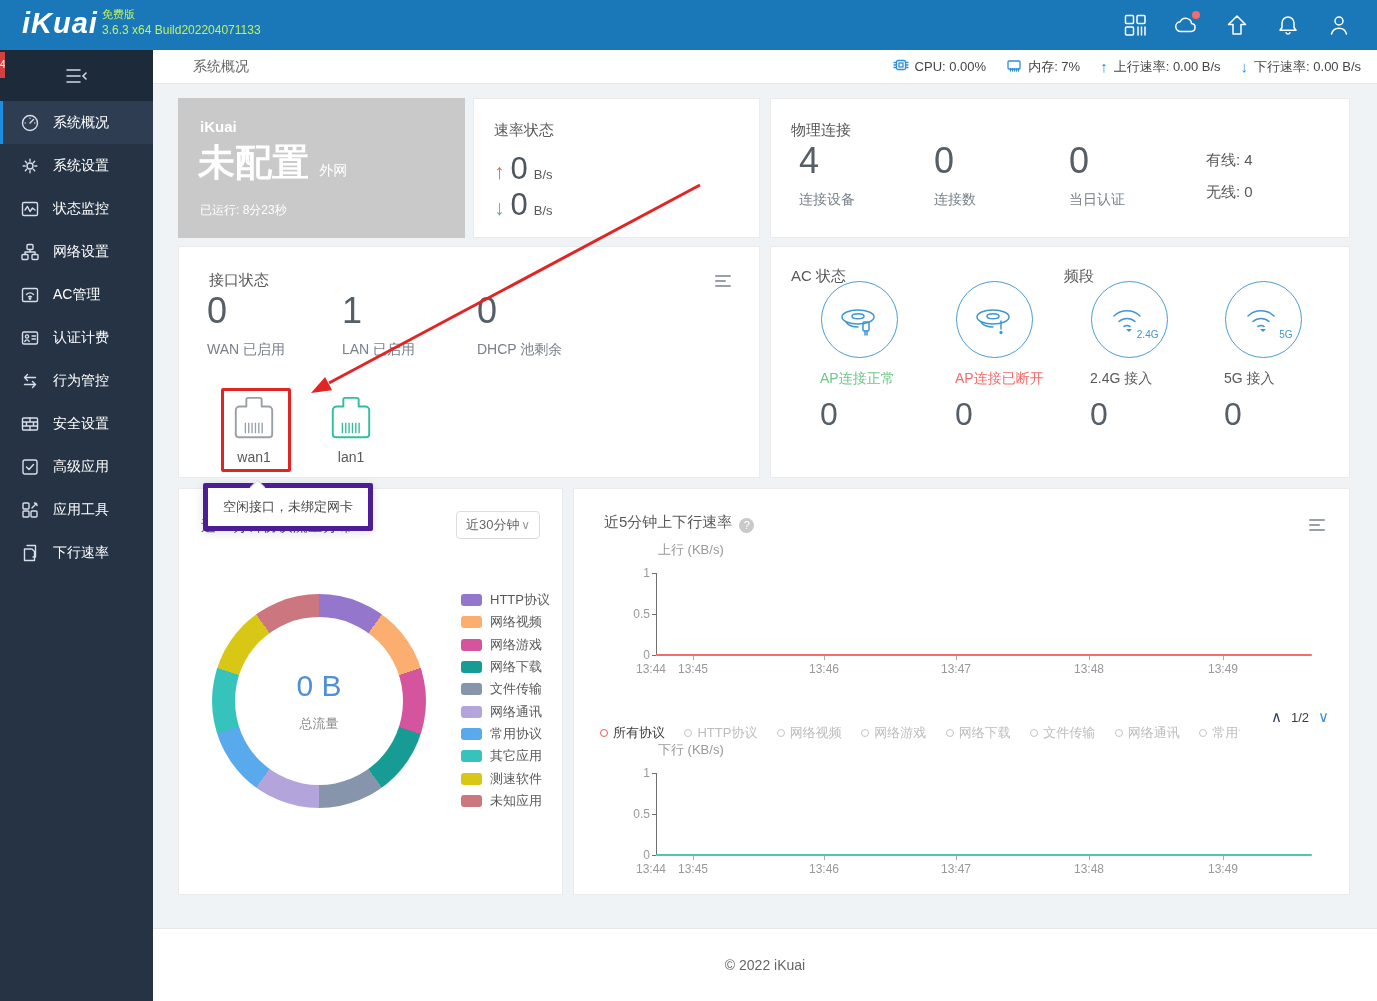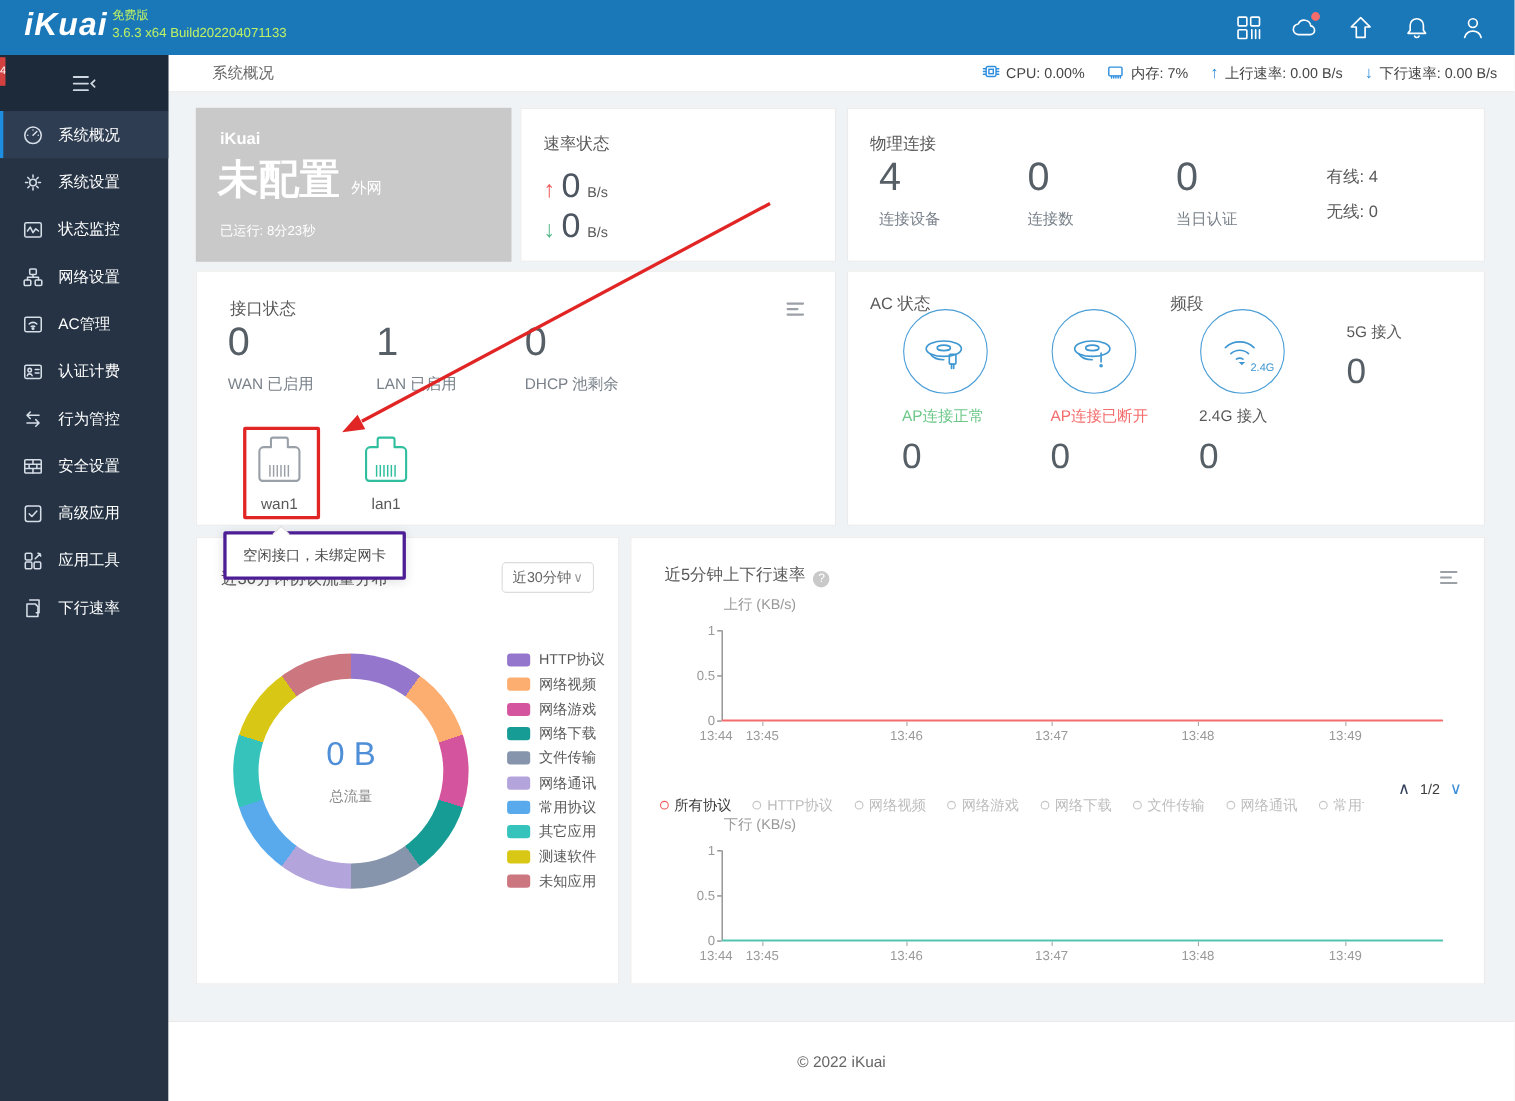--- a/index.html
+++ b/index.html
@@ -100,21 +100,21 @@
   .f-item.sel{color:#3c3c3c}
   .f-item.sel .f-dot{border-color:#f05a5a}
   .pager{position:absolute;right:20px;top:219px;display:flex;align-items:center;gap:9px;background:#fff;padding-left:8px;font-size:13px;color:#3c3c3c}
   .pg-up{color:#35415a;font-size:15px;cursor:pointer}
   .pg-dn{color:#3d8fd8;font-size:15px;cursor:pointer}
   
   .footer{position:absolute;left:0;top:845px;width:1224px;height:73px;background:#fff;border-top:1px solid #e7e7e7;text-align:center;font-size:14px;color:#666;padding-top:28px;box-sizing:content-box}
   
   .ann-box{position:absolute;left:68px;top:305px;width:64px;height:78px;border:3px solid #e12525;border-radius:2px;z-index:55;pointer-events:none}
   .ann-svg{position:absolute;left:0;top:0;width:1224px;height:918px;z-index:56;pointer-events:none}
-  .tooltip{position:absolute;left:50px;top:400px;z-index:70;background:#fff;border:3px solid #4c1d95;border-radius:2px;box-shadow:0 2px 10px rgba(0,0,0,.12);padding:10px 15px;font-size:13px;color:#4a4a4a;white-space:nowrap}
+  .tooltip{position:absolute;left:50px;top:400px;z-index:70;background:#fff;border:5px solid #4c1d95;border-radius:2px;box-shadow:0 2px 10px rgba(0,0,0,.12);padding:10px 15px;font-size:13px;color:#4a4a4a;white-space:nowrap}
   .tooltip::before{content:"";position:absolute;left:44px;top:-6px;width:10px;height:10px;background:#fff;border-left:1px solid #ddd;border-top:1px solid #ddd;transform:rotate(45deg)}
 </style>
 </head>
 <body>
 
 <div class="topbar">
   <div class="logo">iKuai</div>
   <div class="edition">
     <span class="e1">免费版</span>
     <span class="e2">3.6.3 x64 Build202204071133</span>
@@ -411,20 +411,27 @@
         <svg viewBox="0 0 46 46">
             <path d="M8 19a19 19 0 0 1 26 0M13 24.5a12 12 0 0 1 16 0M18 29.5a5.5 5.5 0 0 1 6 0"></path>
             <path d="M20 32l3 3 3-3z" fill="#3e97d1" stroke="none"></path>
           </svg>
         <span class="band-label">2.4G</span>
       </div>
       <div class="ac-name" style="color: rgb(89, 89, 89);">2.4G 接入</div>
       <div class="ac-val">0</div>
     </div>
     <div class="ac-col" style="left:453px">
+      <div class="ac-circ">
+        <svg viewBox="0 0 46 46">
+            <path d="M8 19a19 19 0 0 1 26 0M13 24.5a12 12 0 0 1 16 0M18 29.5a5.5 5.5 0 0 1 6 0"></path>
+            <path d="M20 32l3 3 3-3z" fill="#3e97d1" stroke="none"></path>
+          </svg>
+        <span class="band-label">5G</span>
+      </div>
       <div class="ac-name" style="color: rgb(89, 89, 89);">5G 接入</div>
       <div class="ac-val">0</div>
     </div>
   </div>
 
   <div class="card" id="traffic">
     <div class="card-title" style="left:22px;top:28px">近30分钟协议流量分布</div>
     <div class="dropdown">
       <span>近30分钟</span>
       <span class="dd-ch">∨</span>

